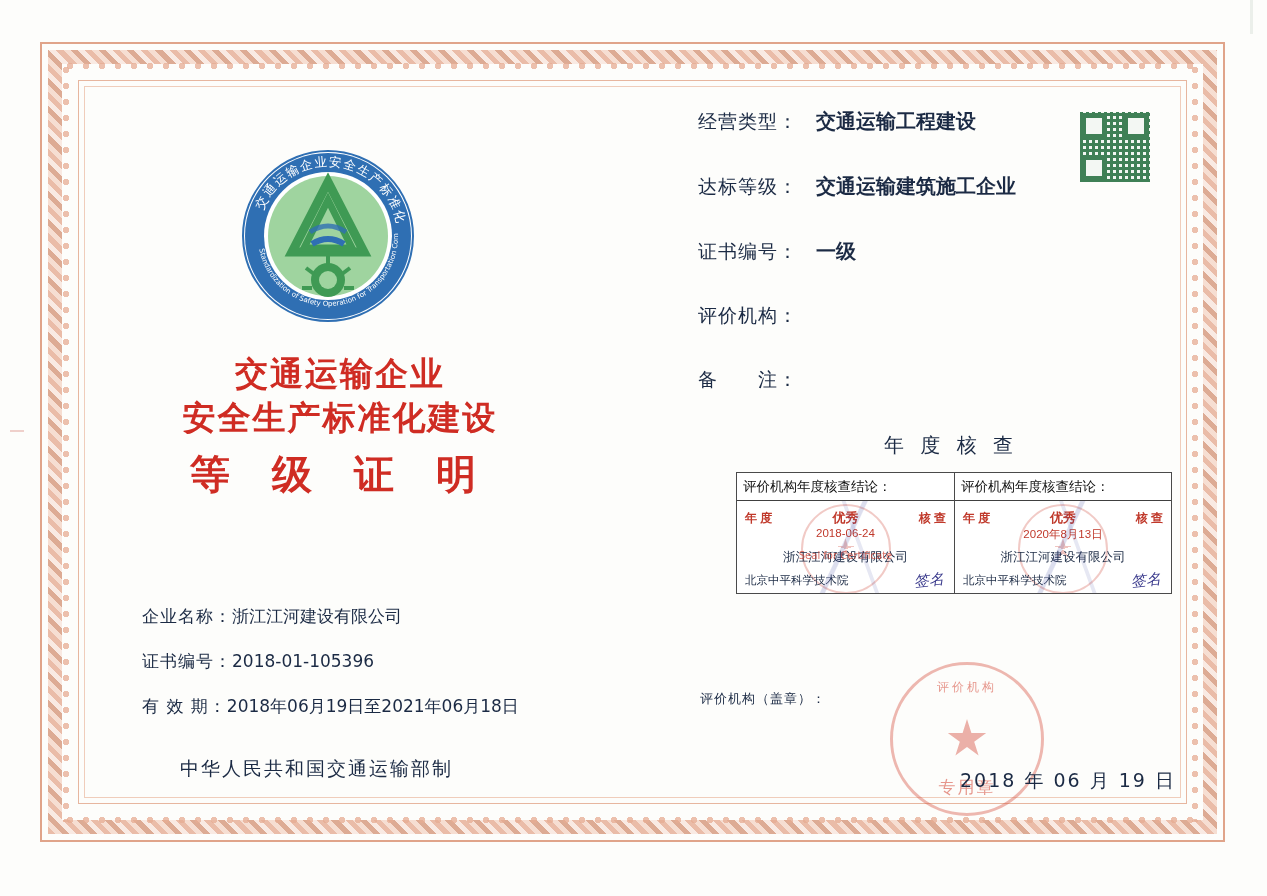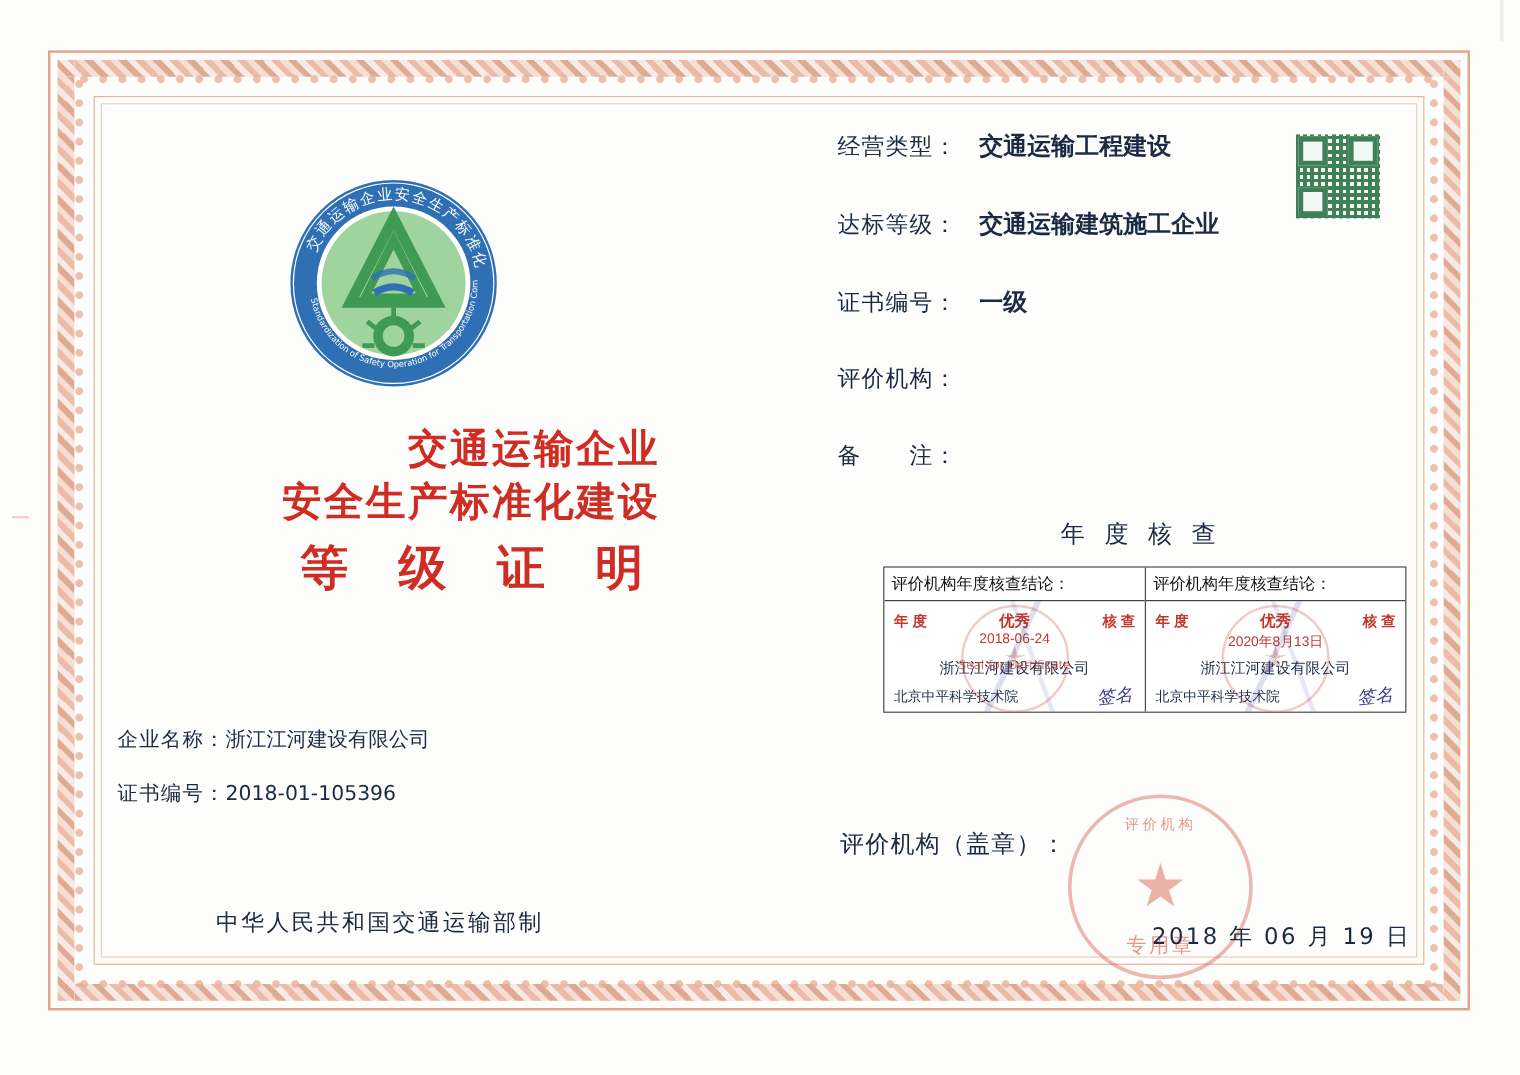--- a/index.html
+++ b/index.html
@@ -101,21 +101,21 @@
     height: 176px;
   }
   .emblem svg { display:block; }
 
   
   .cert-title {
     position: absolute;
     left: 130px;
     top: 352px;
     width: 420px;
-    text-align: right;
+    text-align: center;
     color: #cf2c23;
     font-family: "DejaVu Sans", "Liberation Sans", sans-serif;
     font-weight: bold;
     line-height: 1.34;
     letter-spacing: 2px;
   }
   .cert-title .l1 { font-size: 33px; }
   .cert-title .l2 { font-size: 33px; }
   .cert-title .l3 { font-size: 40px; letter-spacing: 14px; margin-top: 8px; }
 
@@ -123,21 +123,21 @@
   .left-info {
     position: absolute;
     left: 98px;
     top: 605px;
     width: 520px;
     color: #1b2a44;
     font-size: 17px;
     font-family: "DejaVu Sans", "Liberation Sans", sans-serif;
   }
   .left-info .row { margin-bottom: 22px; white-space: nowrap; }
-  .left-info .lbl { letter-spacing: 1px; }
+  .left-info .lbl { letter-spacing: 1px; margin-left: 44px; }
   .left-info .val { }
 
   .issuer {
     position: absolute;
     left: 180px;
     top: 756px;
     font-size: 19px;
     color: #1b2a44;
     letter-spacing: 2px;
     font-family: "DejaVu Sans", "Liberation Sans", sans-serif;
@@ -320,21 +320,21 @@
       linear-gradient(70deg, transparent 55%, rgba(60,70,160,.25) 55.4%, rgba(60,70,160,.25) 56.6%, transparent 57%);
     opacity: .5;
     pointer-events: none;
   }
 
   
   .agency-label {
     position: absolute;
     left: 700px;
     top: 690px;
-    font-size: 20px;
+    font-size: 13px;
     color: #1b2a44;
     letter-spacing: 1px;
     font-family: Liberation Mono, monospace;
   }
   .official-seal {
     position: absolute;
     left: 890px;
     top: 662px;
     width: 148px;
     height: 148px;
@@ -448,20 +448,23 @@
     <div class="l2">安全生产标准化建设</div>
     <div class="l3">等 级 证 明</div>
   </div>
 
   <div class="left-info">
     <div class="row">
       <span class="lbl">企业名称：</span><span class="val">浙江江河建设有限公司</span>
     </div>
     <div class="row">
       <span class="lbl">证书编号：</span><span class="val">2018-01-105396</span>
+    </div>
+    <div class="row">
+      <span class="lbl">有 效 期：</span><span class="val">2018年06月19日至2021年06月18日</span>
     </div>
   </div>
 
   <div class="issuer">中华人民共和国交通运输部制</div>
 
   <div class="fields">
     <div class="field-row">
       <span class="field-label">经营类型：</span>
       <span class="field-value">交通运输工程建设</span>
     </div>

